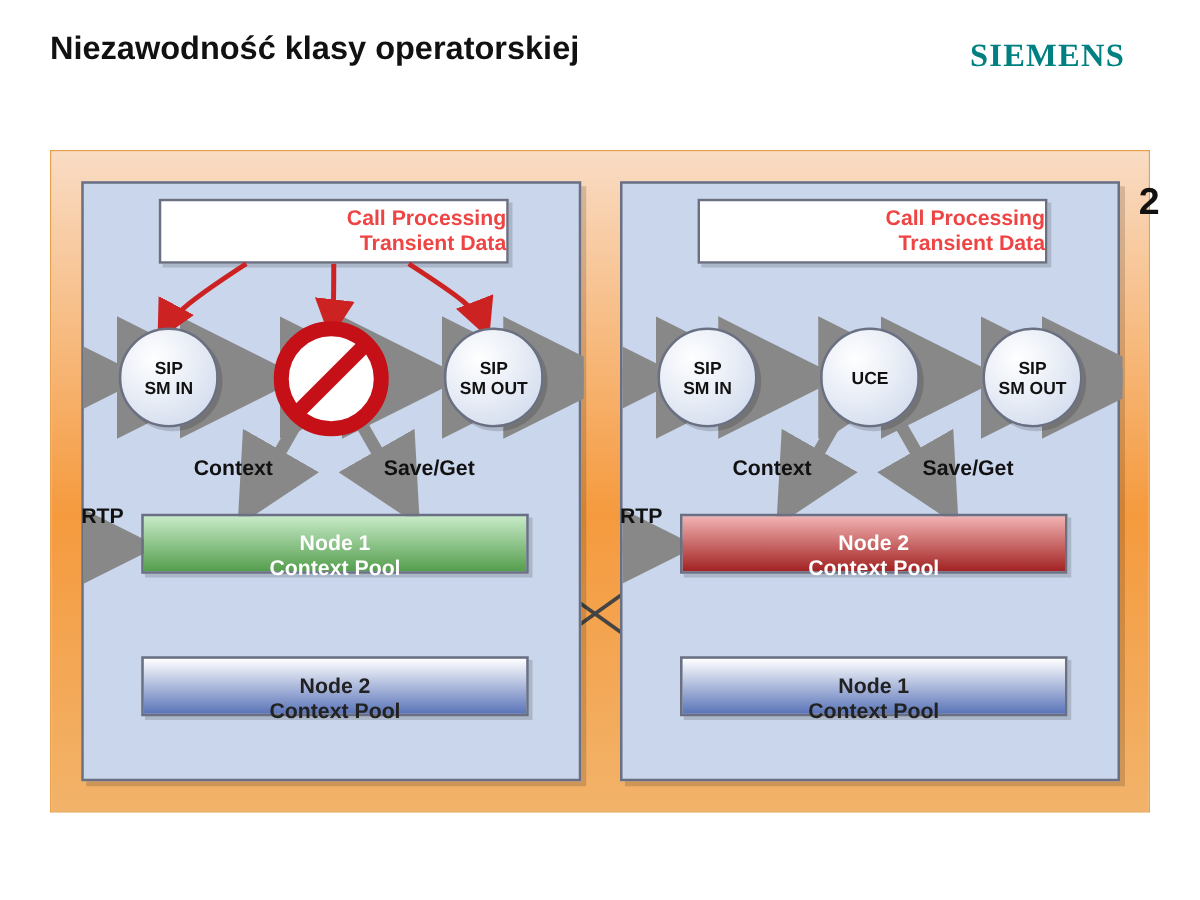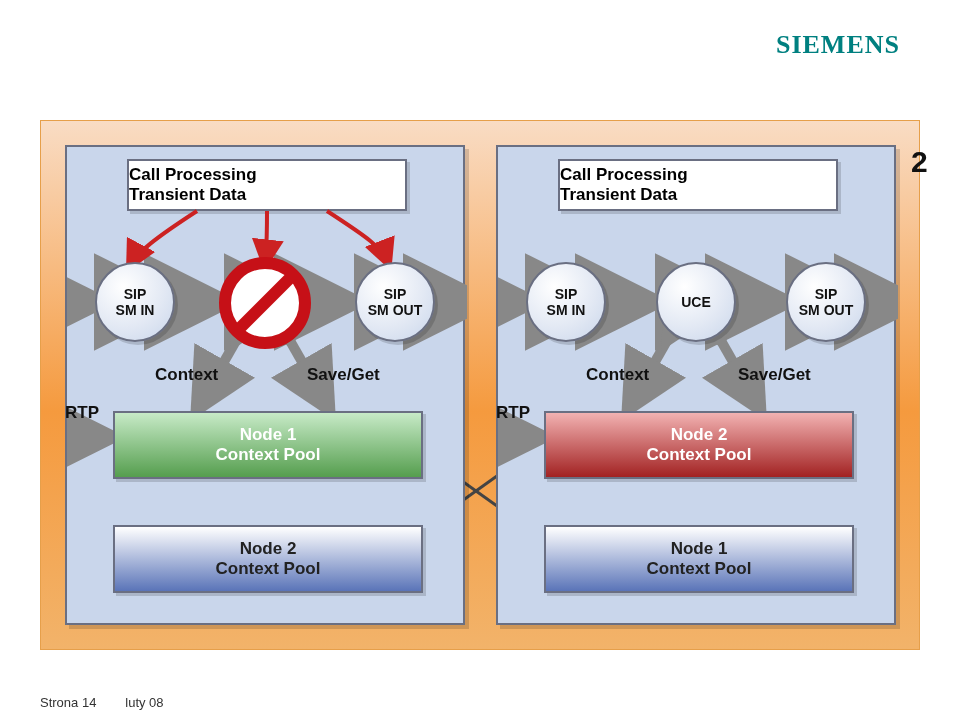--- a/index.html
+++ b/index.html
@@ -50,43 +50,43 @@
   }
   .ext-num.n1 { left: 40px; }
   .ext-num.n2 { left: 870px; }
   .cp-box {
     position: absolute;
     top: 12px; left: 60px;
     width: 280px; height: 52px;
     background: #fff;
     border: 2px solid #6a6f82;
     box-shadow: 3px 3px 0 rgba(0,0,0,.15);
-    text-align: left;
+    text-align: right;
     font-weight: bold; font-size: 17px;
-    color: #000000;
+    color: #ef4444;
     padding-top: 4px;
     line-height: 1.2;
   }
   .circle {
     position: absolute;
     width: 80px; height: 80px;
     border-radius: 50%;
     background: radial-gradient(circle at 35% 30%, #fff, #e3e9f4 55%, #c9d6eb 100%);
     border: 2px solid #6a6f82;
     display: flex;
     align-items: center; justify-content: center;
     text-align: center;
     font-size: 14px; font-weight: bold;
     color: #111;
     box-shadow: 3px 3px 0 rgba(0,0,0,.15);
   }
   .circle .inner { line-height: 1.15; }
   .pool {
     position: absolute;
-    width: 310px; height: 68px;
+    width: 310px; height: 48px;
     border: 2px solid #6a6f82;
     box-shadow: 3px 3px 0 rgba(0,0,0,.15);
     text-align: center;
     font-weight: bold;
     font-size: 17px;
     padding-top: 12px;
   }
   .pool .l1, .pool .l2 { display: block; }
   .pool.green { background: linear-gradient(#c7eac7 0%, #559e4e 100%); color:#fff; }
   .pool.red   { background: linear-gradient(#f2b2b2 0%, #a22222 100%); color:#fff; }
@@ -111,20 +111,21 @@
     display: flex; justify-content: space-between;
     font-size: 13px; color: #333;
   }
   .footer .right { text-align: right; font-weight: bold; color:#444; }
   svg.arrows { position:absolute; top:0; left:0; pointer-events:none; }
 </style>
 </head>
 <body>
 
 <div class="title-area">
+  <div>Niezawodność klasy operatorskiej</div>
 </div>
 <div class="logo">SIEMENS</div>
 
 <div class="stage">
 
   <svg class="arrows" width="880" height="530">
     <defs>
       <marker id="ah" viewBox="0 0 10 10" refX="8" refY="5" markerWidth="7" markerHeight="7" orient="auto">
         <path d="M0 0 L10 5 L0 10 z" fill="#444"></path>
       </marker>
@@ -239,18 +240,13 @@
     </div>
     <div class="pool blue" style="top:378px; left:46px;">
       <span class="l1">Node 1</span>
       <span class="l2">Context Pool</span>
     </div>
   </div>
 
 </div>
 
 <div class="footer">
-  <div>
-    <span>Strona 14</span>
-    &nbsp;&nbsp;&nbsp;&nbsp;&nbsp;&nbsp;
-    <span>luty 08</span>
-  </div>
 </div>
 
 </body></html>

